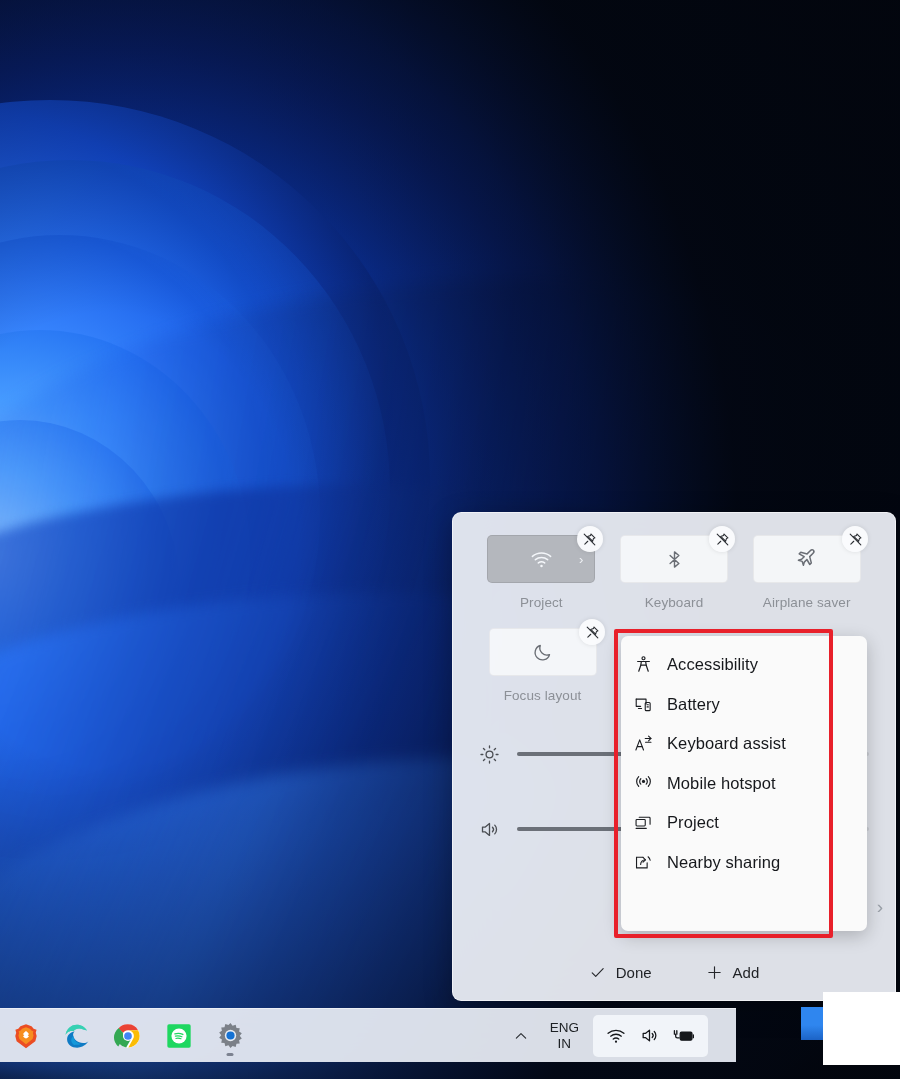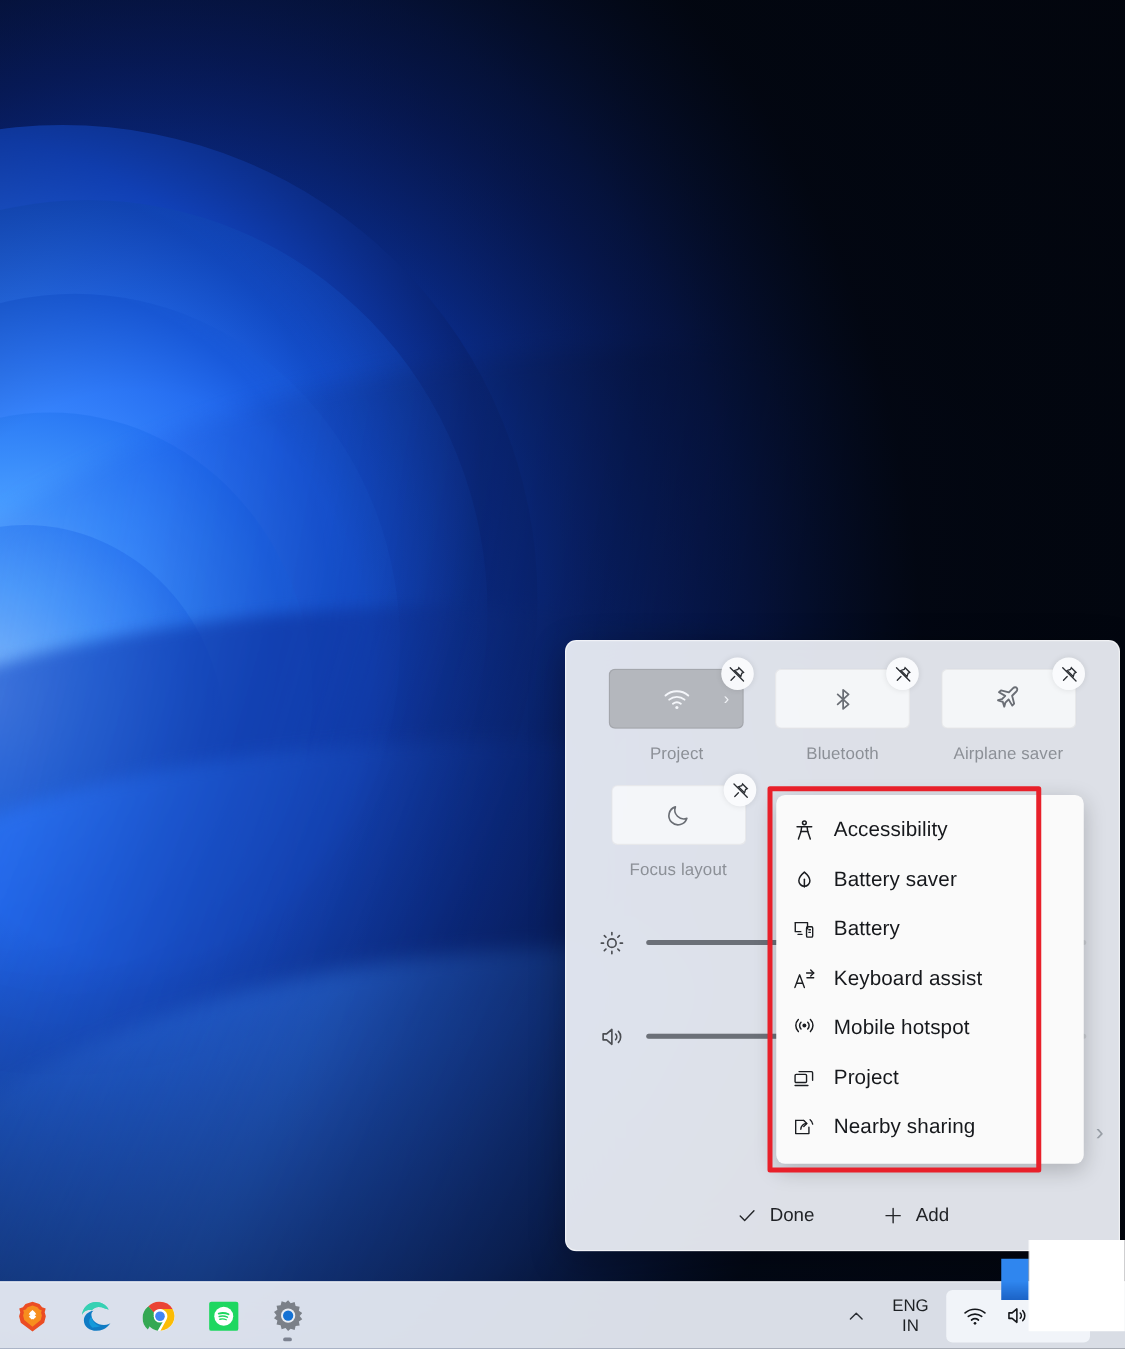--- a/index.html
+++ b/index.html
@@ -249,22 +249,22 @@
     width: 219px; height: 309px;
     border: 4px solid #e8202a;
     border-radius: 2px;
     z-index: 8;
     pointer-events: none;
   }
 
   
   #taskbar {
     position: absolute;
-    left: 0; bottom: 0;
-    width: 900px; height: 54px;
+    left: 0; bottom: 17px;
+    width: 736px; height: 54px;
     background: rgba(231,235,243,0.94);
     backdrop-filter: blur(24px);
     border-top: 1px solid rgba(255,255,255,0.5);
     display: flex;
     align-items: center;
     z-index: 9;
     justify-content: flex-end;
   }
   .tb-apps { display: flex; align-items: center; gap: 7px; padding-left: 4px; }
   .tb-app {
@@ -384,21 +384,21 @@
             <path d="M3.5 3.5l17 17"></path>
           </svg>
         </div>
         <div class="qs-tile">
           <span class="glyph">
             <svg width="21" height="21" viewBox="0 0 24 24" fill="none" stroke="currentColor" stroke-width="1.6" stroke-linecap="round" stroke-linejoin="round">
               <path d="M7 7.5l10 9-5 4.2V3.3l5 4.2-10 9"></path>
             </svg>
           </span>
         </div>
-        <div class="qs-label">Bluetooth</div>
+        <div class="qs-label">Keyboard</div>
       </div>
 
       <div class="qs-tile-wrap">
         <div class="unpin-badge">
           <svg width="15" height="15" viewBox="0 0 24 24" fill="none" stroke="currentColor" stroke-width="1.7" stroke-linecap="round">
             <path d="M14.5 3.5l6 6-2.2 1.1-1.3 4.2-7.8-7.8 4.2-1.3z"></path>
             <path d="M9.2 14.8L4.5 19.5"></path>
             <path d="M3.5 3.5l17 17"></path>
           </svg>
         </div>
@@ -492,29 +492,20 @@
           <circle cx="12" cy="4.1" r="1.9"></circle>
           <path d="M4.6 8.2h14.8"></path>
           <path d="M9.2 8.6l-.6 4.3 -2.6 7.6"></path>
           <path d="M14.8 8.6l.6 4.3 2.6 7.6"></path>
           <path d="M8.6 12.9h6.8"></path>
         </svg>
       </span>
       <span class="mi-label">Accessibility</span>
     </div>
 
-    <div class="menu-item">
-      <span class="mi-icon">
-        <svg width="19" height="19" viewBox="0 0 24 24" fill="none" stroke="currentColor" stroke-width="1.5" stroke-linecap="round" stroke-linejoin="round">
-          <path d="M12 3.4c3.6 3 5.6 5.6 5.6 8.7A5.6 5.6 0 0 1 12 17.7a5.6 5.6 0 0 1-5.6-5.6c0-3.1 2-5.7 5.6-8.7z"></path>
-          <path d="M12 10.6v7.9"></path>
-        </svg>
-      </span>
-      <span class="mi-label">Battery saver</span>
-    </div>
 
     <div class="menu-item">
       <span class="mi-icon">
         <svg width="19" height="19" viewBox="0 0 24 24" fill="none" stroke="currentColor" stroke-width="1.4" stroke-linecap="round" stroke-linejoin="round">
           <path d="M2.8 5.2h12.4v6.2"></path>
           <path d="M2.8 5.2v9.1h5.6"></path>
           <path d="M5.6 17.1h4"></path>
           <rect x="14.2" y="9.4" width="6.2" height="10.4" rx="1.2"></rect>
           <path d="M16.5 12.4h1.6M16.5 15h1.6"></path>
         </svg>

